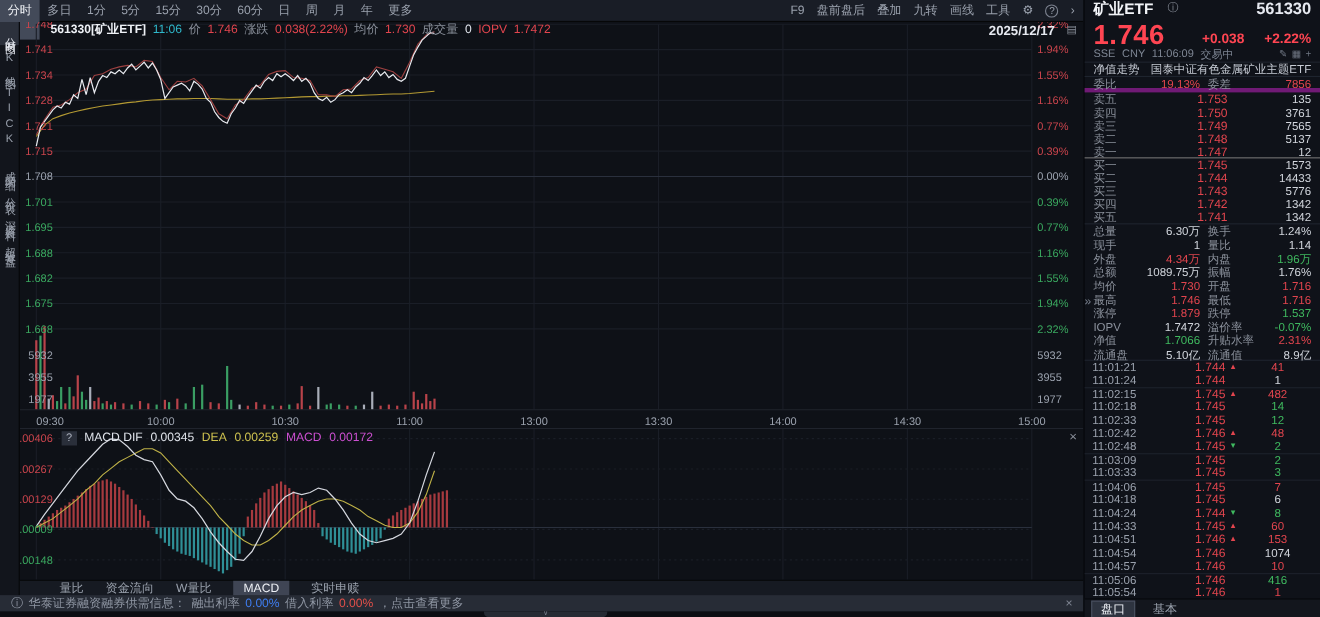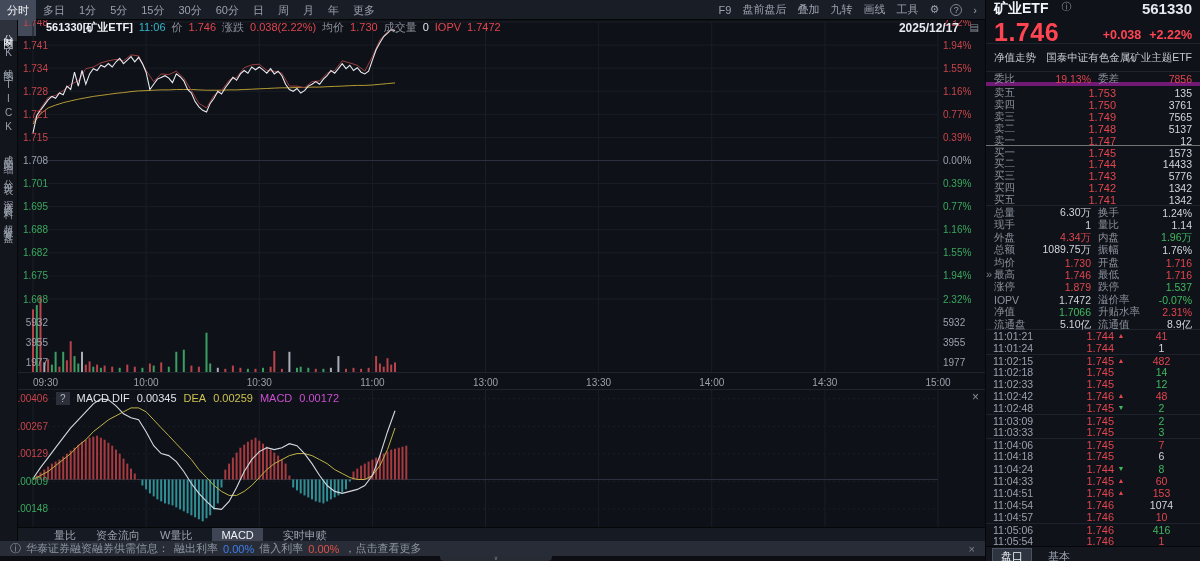--- a/index.html
+++ b/index.html
@@ -49,24 +49,24 @@
   .drawer-handle{position:absolute;left:440px;top:0;width:112px;height:5px;background:#262b34;border-radius:0 0 4px 4px;text-align:center;font-size:6px;line-height:4px;color:#7d8390}
 
   
   .qpanel{position:absolute;left:985px;top:0;width:215px;height:561px;background:#0f1219;border-left:1px solid #05060a;font-size:10.5px}
   .qp-row1{height:20px;display:flex;align-items:flex-start;padding:0 8px;gap:13px}
   .qp-name{color:#f2f4f8;font-weight:bold;font-size:14px}
   .qp-info{color:#8b919c;font-size:10px}
   .qp-code{margin-left:auto;color:#e6e9f0;font-weight:bold;font-size:15px}
   .qp-row2{height:23px;display:flex;align-items:flex-end;padding:0 8px}
   .qp-last{color:#ff4552;font-weight:bold;font-size:25px;line-height:22px;letter-spacing:0.5px}
-  .qp-chg{margin-left:auto;color:#ff4552;font-weight:bold;font-size:12.5px;display:flex;gap:8px;line-height:15px}
+  .qp-chg{margin-left:auto;color:#ff4552;font-weight:bold;font-size:12.5px;display:flex;gap:18px;line-height:15px}
   .qp-row3{height:13px;display:flex;align-items:center;padding:0 8px;gap:6px;font-size:10px;color:#7e8694}
   .qp-row3 .qicons{margin-left:auto;display:flex;gap:4px;color:#6e7582;font-size:9px}
-  .qp-nav{height:29px;display:flex;align-items:center;justify-content:space-between;padding:0 8px;border-top:1px solid #1e242e;border-bottom:1px solid #1e242e;color:#c6cbd4;font-size:10.5px;white-space:nowrap}
+  .qp-nav{height:14px;display:flex;align-items:center;justify-content:space-between;padding:0 8px;border-top:1px solid #1e242e;border-bottom:1px solid #1e242e;color:#c6cbd4;font-size:10.5px;white-space:nowrap}
   .qp-weibi{height:14px;display:grid;grid-template-columns:30px 67px 46px 1fr;align-items:center;padding:0 8px;border-bottom:4px solid #701a75}
   .qp-weibi .wl{color:#8b919c}
   .qp-weibi .wl2{padding-left:7px}
   .qp-weibi .wv{text-align:right;color:#e2454e;font-weight:normal}
   .qp-book{height:119px}
   .qp-brow{height:11.9px;display:grid;grid-template-columns:30px 92px 1fr;align-items:center;padding:0 8px}
   .qp-brow .bl{color:#8b919c}
   .qp-brow .bp{text-align:right;color:#e2454e;font-size:11px}
   .qp-brow .bv{text-align:right;color:#d2d6dd}
   .qp-brow.bid-first{border-top:1px solid #737373}
@@ -454,20 +454,31 @@
       <span class="qp-info">ⓘ</span>
       <span class="qp-code">561330</span>
     </div>
     <div class="qp-row2">
       <span class="qp-last">1.746</span>
       <span class="qp-chg">
         <span>+0.038</span>
         <span>+2.22%</span>
       </span>
     </div>
+    <div class="qp-row3">
+      <span>SSE</span>
+      <span>CNY</span>
+      <span>11:06:09</span>
+      <span>交易中</span>
+      <span class="qicons">
+        <span>✎</span>
+        <span>▦</span>
+        <span>+</span>
+      </span>
+    </div>
     <div class="qp-nav">
       <span>净值走势</span>
       <span>国泰中证有色金属矿业主题ETF</span>
     </div>
     <div class="qp-weibi">
       <span class="wl">委比</span>
       <span class="wv">19.13%</span>
       <span class="wl wl2">委差</span>
       <span class="wv">7856</span>
     </div>

